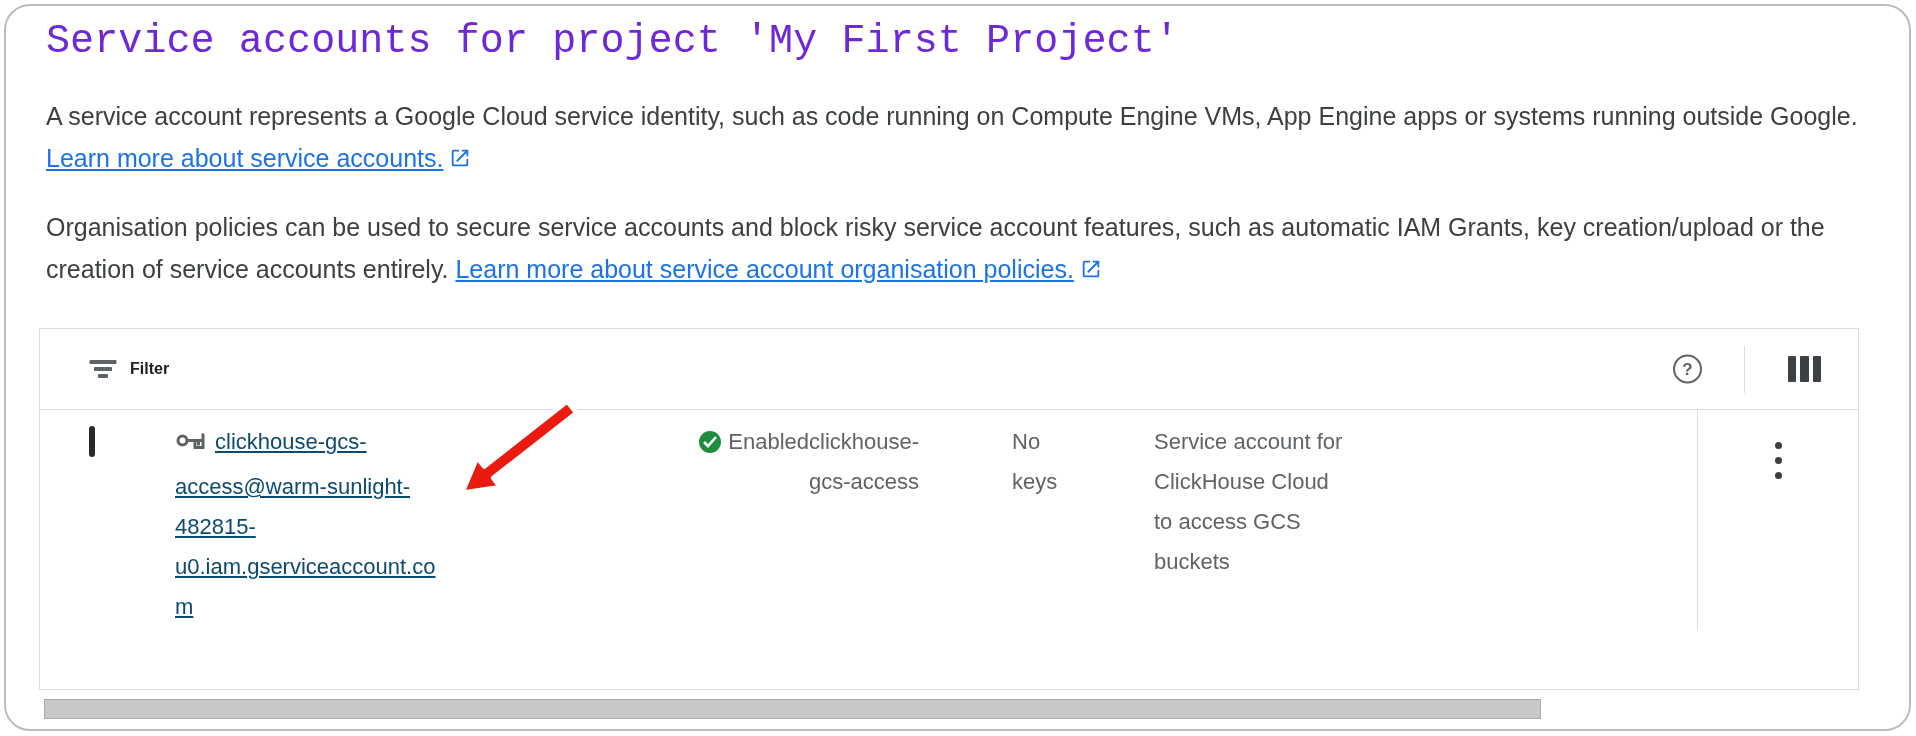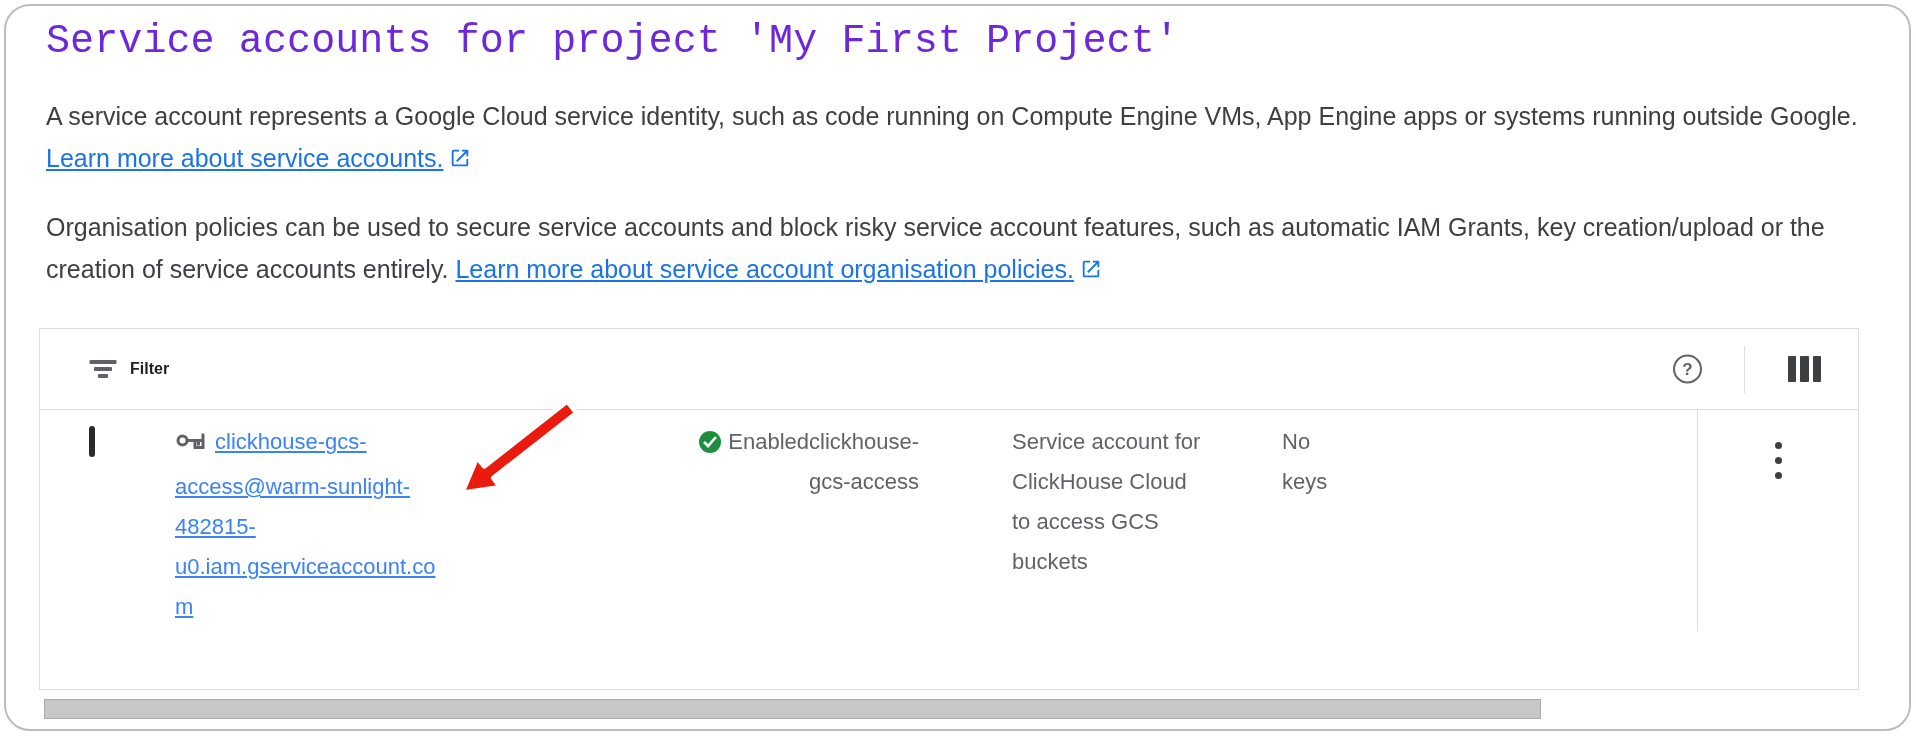--- a/index.html
+++ b/index.html
@@ -99,21 +99,21 @@
   .trow .cell { padding-top: 12px; }
   .checkbox {
     width: 30px; height: 30px; border: 3px solid #28292b; border-radius: 4px;
     background: #fff; cursor: pointer;
   }
   .thead .col-check { display: flex; align-items: center; }
   .trow .col-check .checkbox { margin-top: 0px; }
   .sort-arrow { font-weight: 400; font-size: 24px; margin-left: 12px; color: #202124; }
   .email-link {
     display: inline-block; width: 272px;
-    color: #3b82f6; text-decoration: underline;
+    color: #0c4a6e; text-decoration: underline;
     overflow-wrap: break-word; word-wrap: break-word; cursor: pointer;
   }
   .key-icon { display: inline-block; vertical-align: -5px; margin-right: 9px; }
   .status-cell-inner { display: flex; align-items: flex-start; justify-content: flex-end; }
   .status-dot {
     flex: 0 0 auto; width: 22px; height: 22px; border-radius: 50%;
     background: #1e8e3e; margin: 9px 7px 0 0; position: relative;
   }
   .status-dot svg { position: absolute; left: 4px; top: 5px; }
   .name-inner { width: 148px; overflow-wrap: break-word; }
@@ -192,25 +192,25 @@
               <svg width="14" height="12" viewBox="0 0 14 12">
                 <path d="M1 6 L5 10 L13 1" stroke="#fff" stroke-width="2.6" fill="none"></path>
               </svg>
             </span>
           <span>Enabled</span>
         </div>
       </div>
       <div class="cell col-name">
         <div class="name-inner">clickhouse-gcs-access</div>
       </div>
+      <div class="cell col-keyid">
+        <div class="keyid-inner">No keys</div>
+      </div>
       <div class="cell col-desc">
         <div class="desc-inner">Service account for ClickHouse Cloud to access GCS buckets</div>
-      </div>
-      <div class="cell col-keyid">
-        <div class="keyid-inner">No keys</div>
       </div>
       <div class="cell col-keydate"></div>
       <div class="cell col-actions">
         <span class="kebab-btn">
             <i></i>
             <i></i>
             <i></i>
           </span>
       </div>
     </div>

